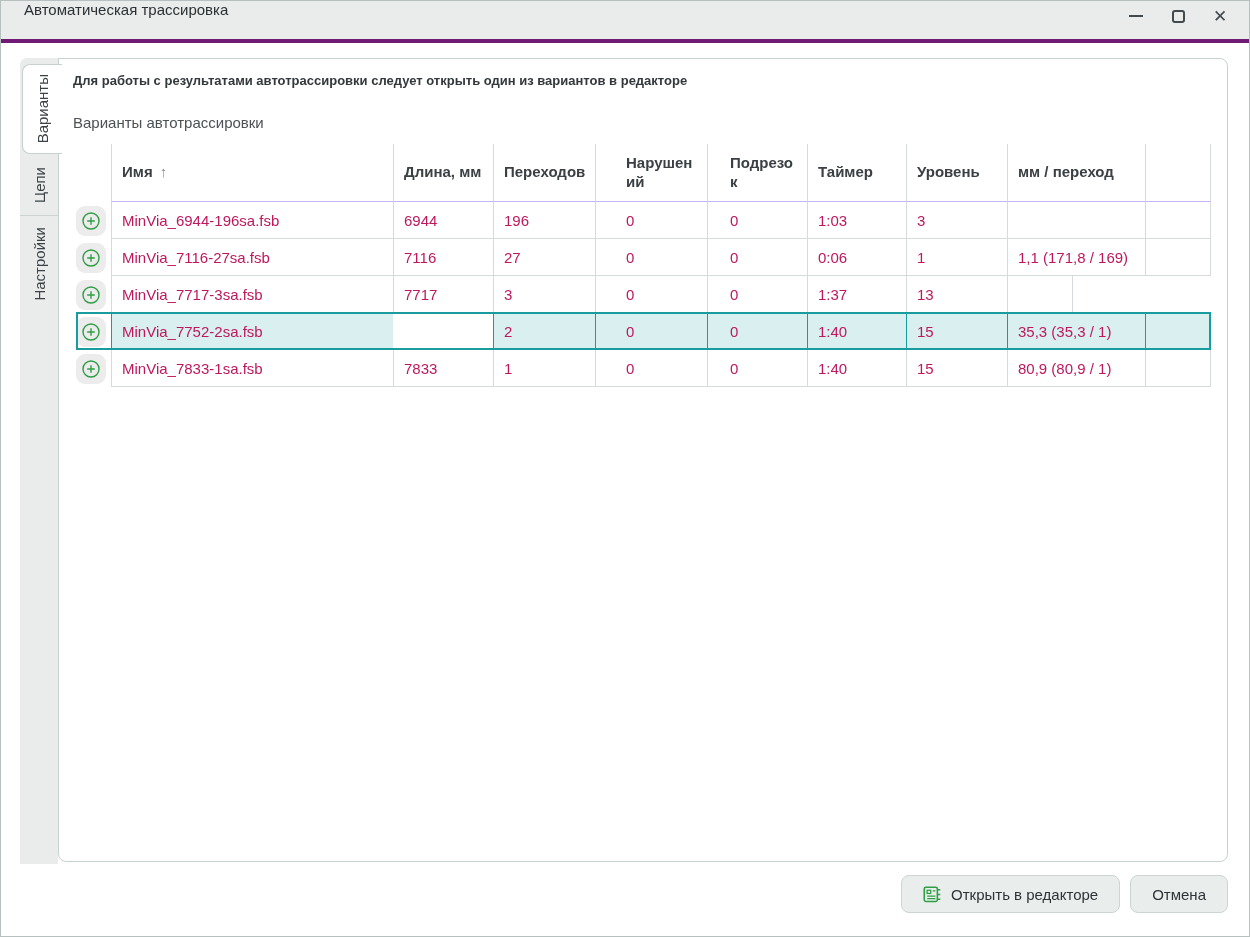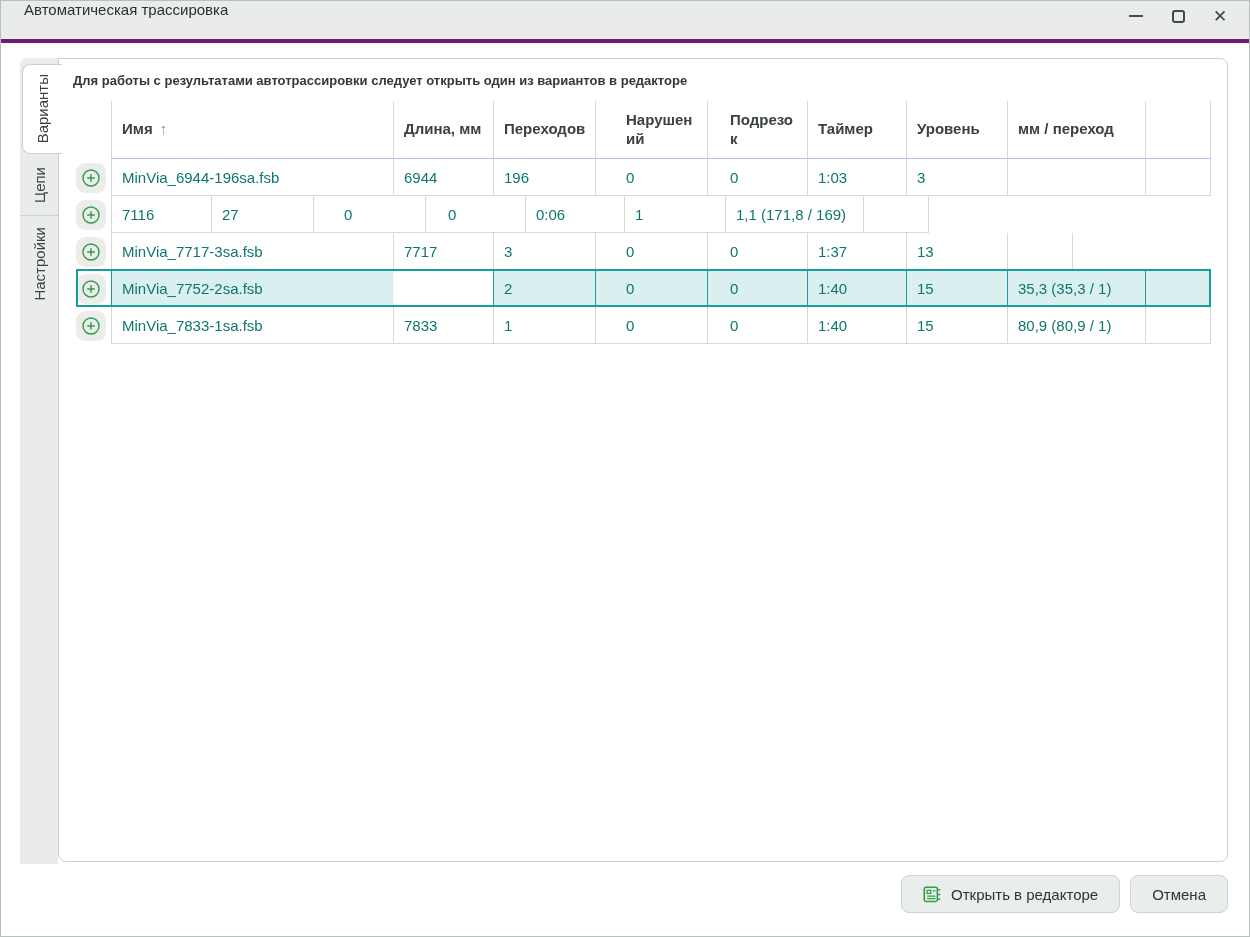--- a/index.html
+++ b/index.html
@@ -44,21 +44,21 @@
 
   
   .vtable{margin-top:13px;margin-left:3px;width:1135px;font-size:15px;}
   .thead{display:flex;height:58px;}
   .hcell{display:flex;align-items:center;padding:0 8px 0 10px;border-left:1px solid var(--grid);
     border-bottom:1px solid #c4b5fd;font-weight:bold;color:#3a4043;line-height:1.25;overflow-wrap:anywhere;}
   .hcell.plus-cell,.cell.plus-cell{border:none;padding:0;}
   .sort-arrow{color:#8b9295;font-weight:normal;margin-left:7px;font-size:15px;}
   .trow{display:flex;height:37px;position:relative;}
   .cell{display:flex;align-items:center;padding:0 8px 0 10px;border-left:1px solid var(--grid);
-    border-bottom:1px solid var(--grid);white-space:nowrap;overflow:hidden;color:#0f766e;}
+    border-bottom:1px solid var(--grid);white-space:nowrap;overflow:hidden;color:#be185d;}
   .plus-cell{width:35px;display:flex;align-items:center;justify-content:flex-start;}
   .c-name{width:282px;}
   .c-len{width:100px;}
   .c-vias{width:102px;}
   .c-viol{width:112px;padding-left:30px;}
   .c-cuts{width:100px;padding-left:22px;}
   .c-timer{width:99px;}
   .c-level{width:101px;}
   .c-mmper{width:138px;}
   .c-spacer{width:66px;border-right:1px solid var(--grid);}
@@ -103,20 +103,21 @@
     <div class="vtab">
       <span class="vtab-label">Цепи</span>
     </div>
     <div class="vtab">
       <span class="vtab-label">Настройки</span>
     </div>
   </div>
 
 <div class="panel">
   <div class="message">Для работы с результатами автотрассировки следует открыть один из вариантов в редакторе</div>
+  <div class="subtitle">Варианты автотрассировки</div>
 
   <div class="vtable">
     <div class="thead">
         <div class="hcell plus-cell"></div>
         <div class="hcell c-name">
           <span>Имя</span>
           <span class="sort-arrow">↑</span>
         </div>
         <div class="hcell c-len">
           <span>Длина, мм</span>
@@ -165,20 +166,21 @@
         </div>
         <div class="trow">
           <div class="cell plus-cell">
             <button class="plus-btn">
               <svg width="20" height="20" viewBox="0 0 20 20">
                 <circle cx="10" cy="10" r="8" fill="none" stroke="var(--accent-green)" stroke-width="1.4"></circle>
                 <path d="M10 6.2v7.6M6.2 10h7.6" fill="none" stroke="var(--accent-green)" stroke-width="1.4"></path>
               </svg>
             </button>
           </div>
+          <div class="cell c-name">MinVia_7116-27sa.fsb</div>
           <div class="cell c-len">7116</div>
           <div class="cell c-vias">27</div>
           <div class="cell c-viol">0</div>
           <div class="cell c-cuts">0</div>
           <div class="cell c-timer">0:06</div>
           <div class="cell c-level">1</div>
           <div class="cell c-mmper">1,1 (171,8 / 169)</div>
           <div class="cell c-spacer"></div>
         </div>
         <div class="trow">

